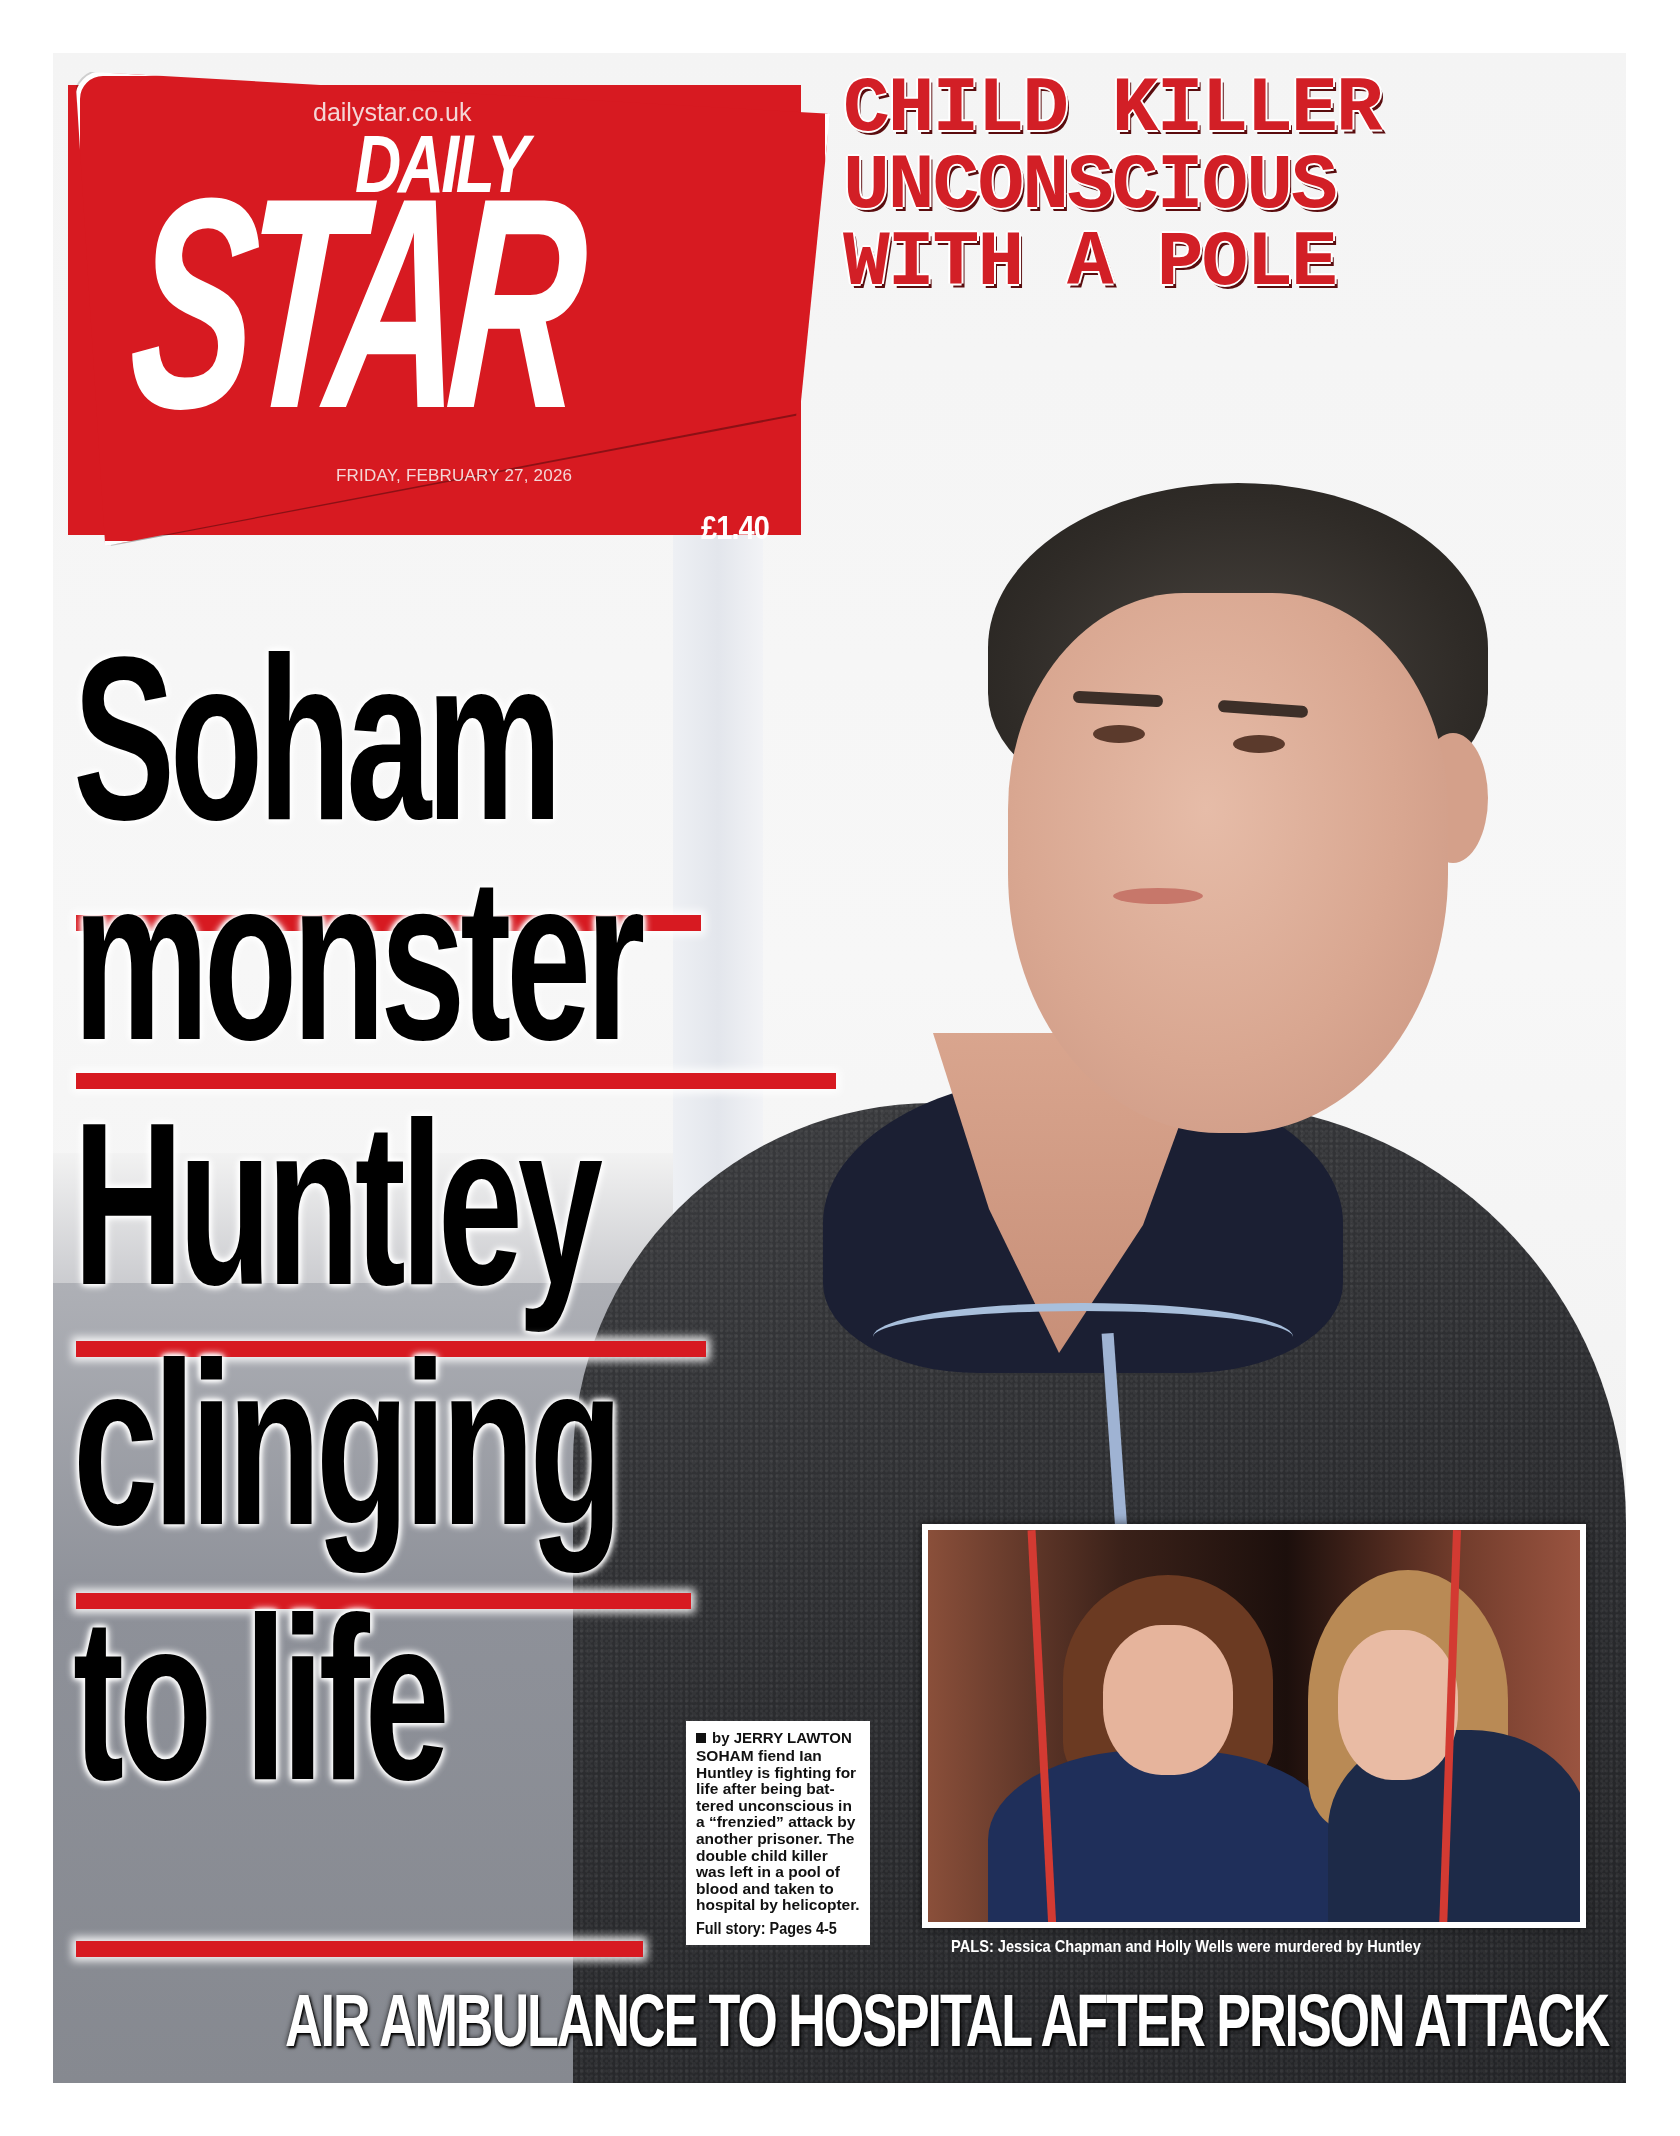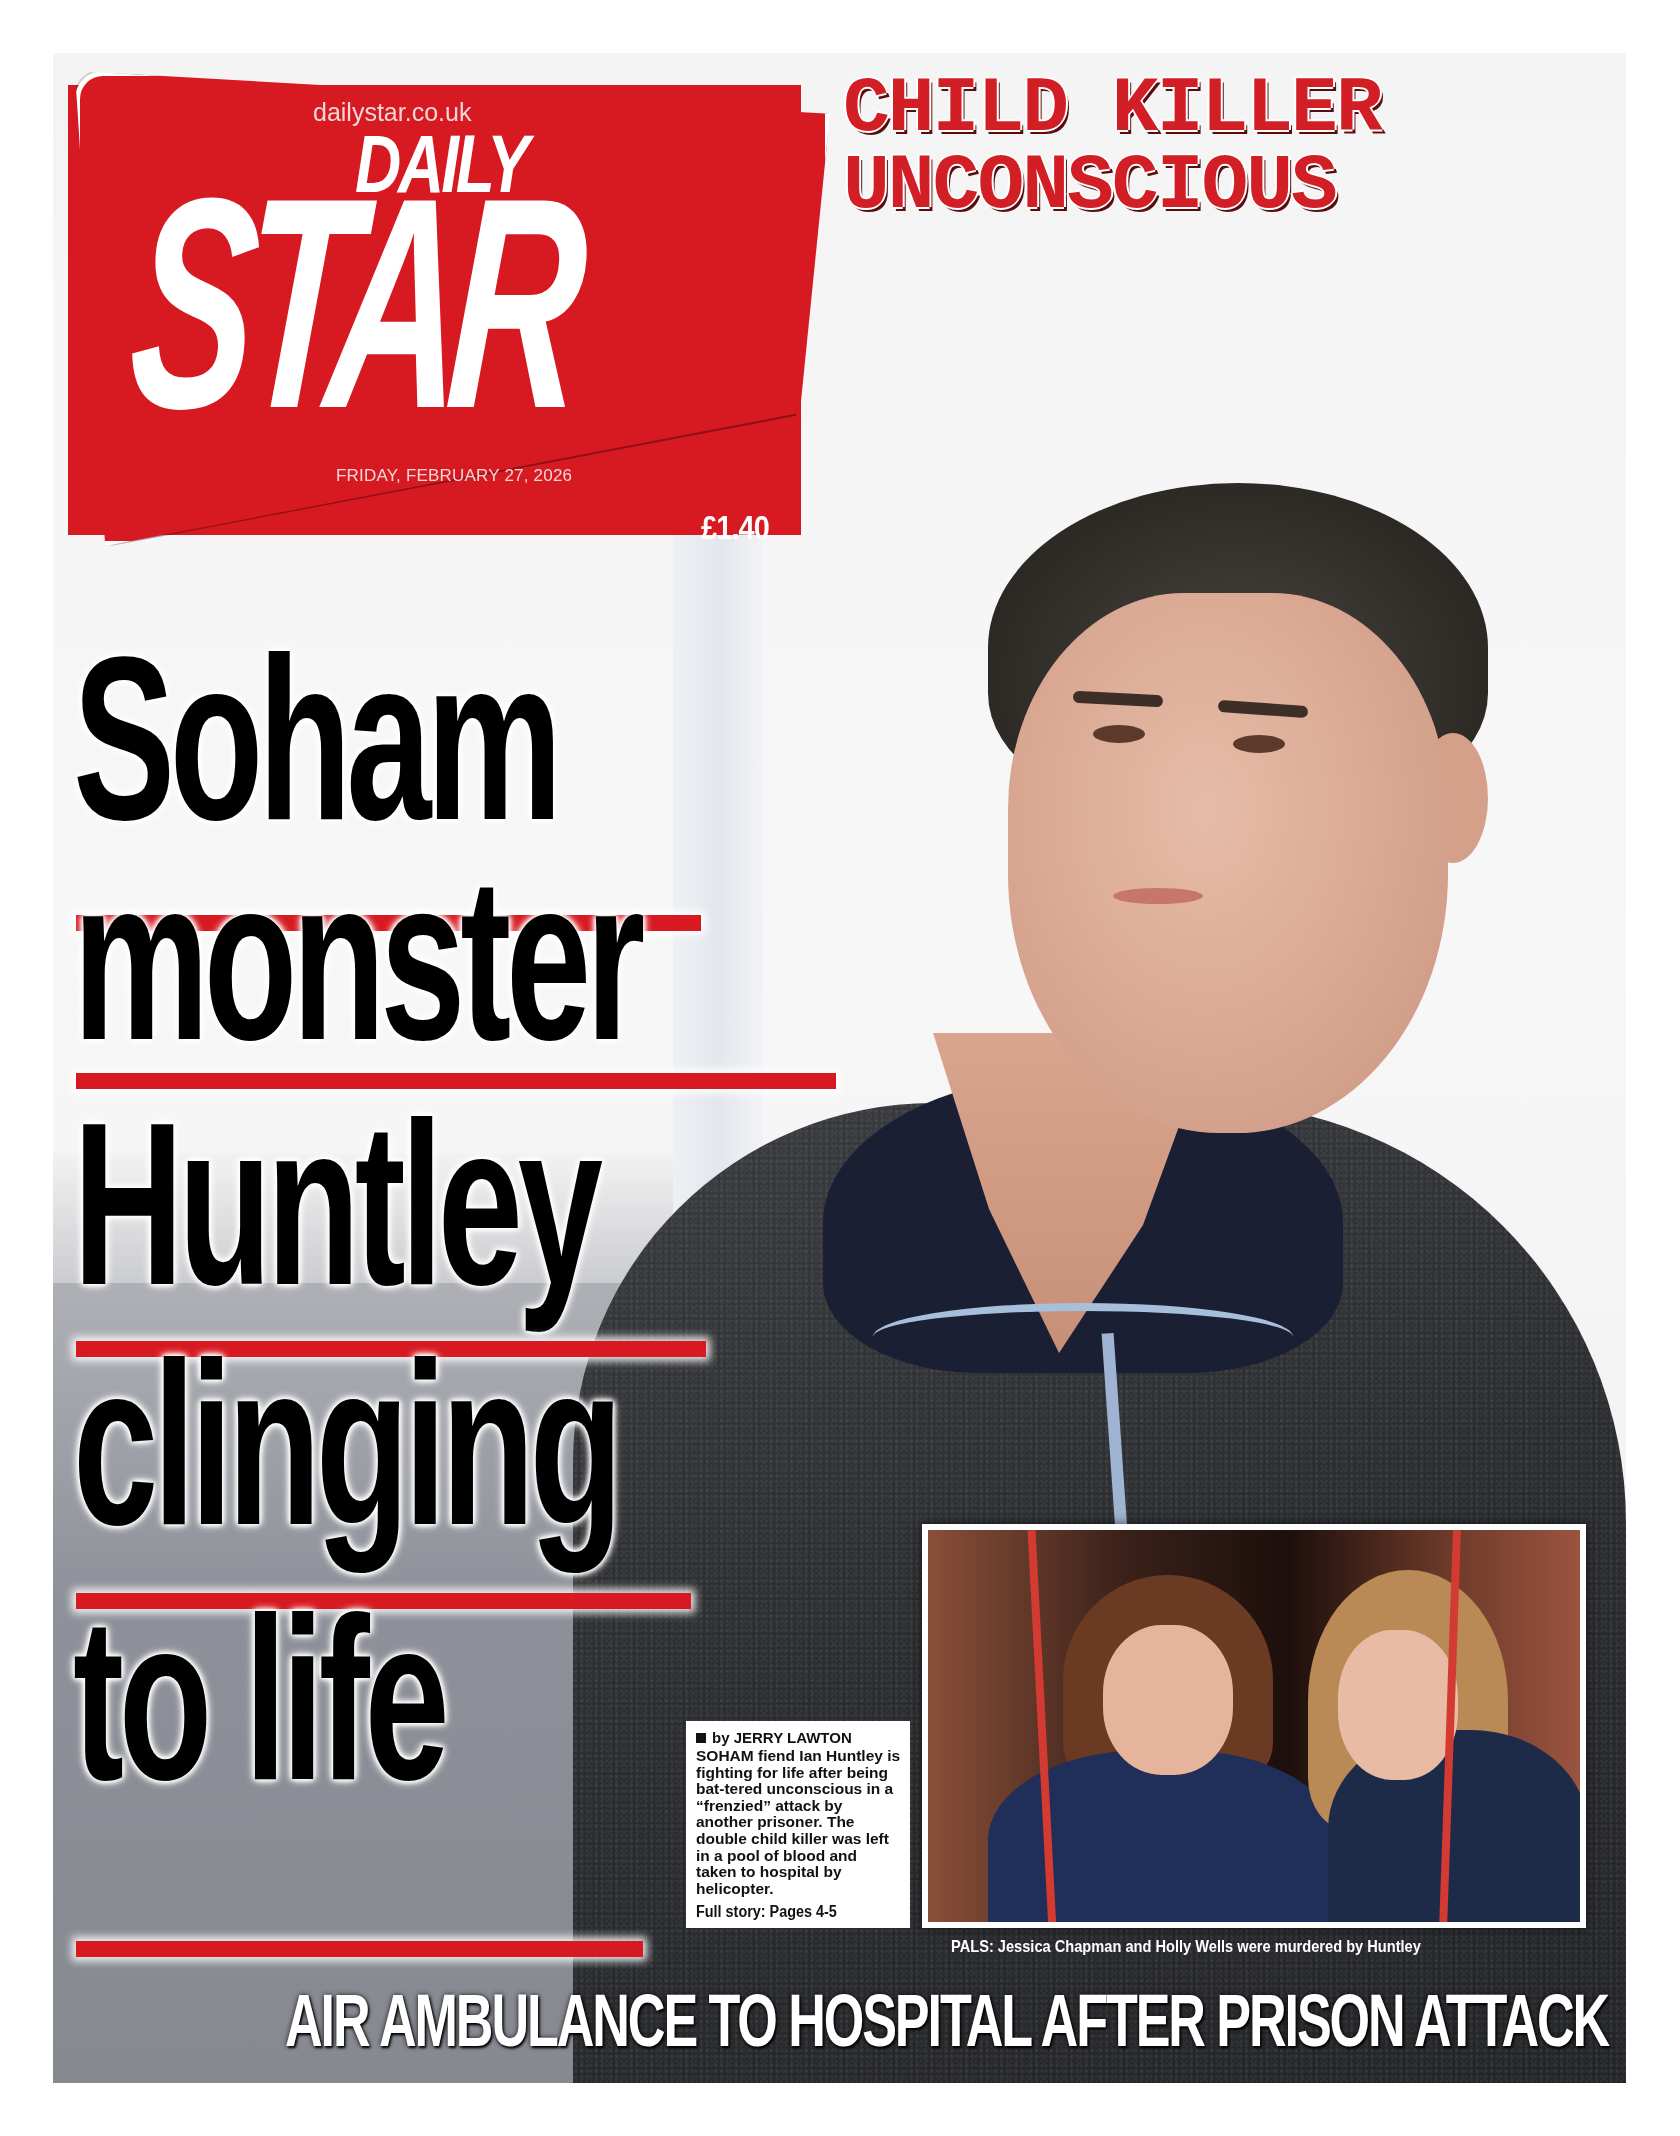--- a/index.html
+++ b/index.html
@@ -67,21 +67,21 @@
           font-size: 78px; line-height: 77px; letter-spacing: -2px;
           text-shadow: 2px 0 #fff, -2px 0 #fff, 0 2px #fff, 0 -2px #fff, 3px 4px 0 #5a0c0e; }
 
   
   .hl { position: absolute; left: 20px; color: #000; font-weight: bold; font-size: 232px; line-height: 1;
         letter-spacing: -8px; transform: scaleX(0.66); transform-origin: left top;
         text-shadow: 0 0 6px #fff, 0 0 6px #fff, 0 0 10px #fff, 0 0 12px #fff; white-space: nowrap; }
   .bar { position: absolute; height: 16px; background: #d71a21; box-shadow: 0 0 8px 4px rgba(255,255,255,0.9); }
 
   
-  .story { position: absolute; left: 633px; top: 1668px; width: 224px; background: #fff; padding: 8px 9px 8px 10px; box-sizing: border-box;
+  .story { position: absolute; left: 633px; top: 1668px; width: 184px; background: #fff; padding: 8px 9px 8px 10px; box-sizing: border-box;
            color: #111; font-size: 15px; line-height: 17px; font-weight: bold; }
   .story .byline { font-size: 15px; margin-bottom: 2px; }
   .story .byline .sq { display: inline-block; width: 10px; height: 10px; background: #111; margin-right: 6px; }
   .story .body { font-size: 15.5px; line-height: 16.6px; }
   .story .more { margin-top: 6px; font-size: 16px; transform: scaleX(0.9); transform-origin: left top; white-space: nowrap; }
 
   
   .inset { position: absolute; left: 869px; top: 1471px; width: 664px; height: 404px; background: #fff; padding: 6px; box-sizing: border-box;
            box-shadow: 0 0 10px rgba(0,0,0,0.6); }
   .inset-img { position: relative; width: 100%; height: 100%; overflow: hidden;
@@ -137,20 +137,21 @@
     <div class="mast-url">dailystar.co.uk</div>
     <div class="mast-daily">DAILY</div>
     <div class="mast-star">STAR</div>
     <div class="mast-date">FRIDAY, FEBRUARY 27, 2026</div>
     <div class="mast-price">£1.40</div>
   </div>
 
   <div class="kicker">
     <div>CHILD KILLER</div>
     <div>UNCONSCIOUS</div>
+    <div>WITH A POLE</div>
   </div>
 
   <div>
     <div class="hl" style="top:570px;">Soham</div>
     <div class="bar" style="left:23px; top:862px; width:625px;"></div>
 
     <div class="hl" style="top:790px;">monster</div>
     <div class="bar" style="left:23px; top:1020px; width:760px;"></div>
 
     <div class="hl" style="top:1035px;">Huntley</div>

